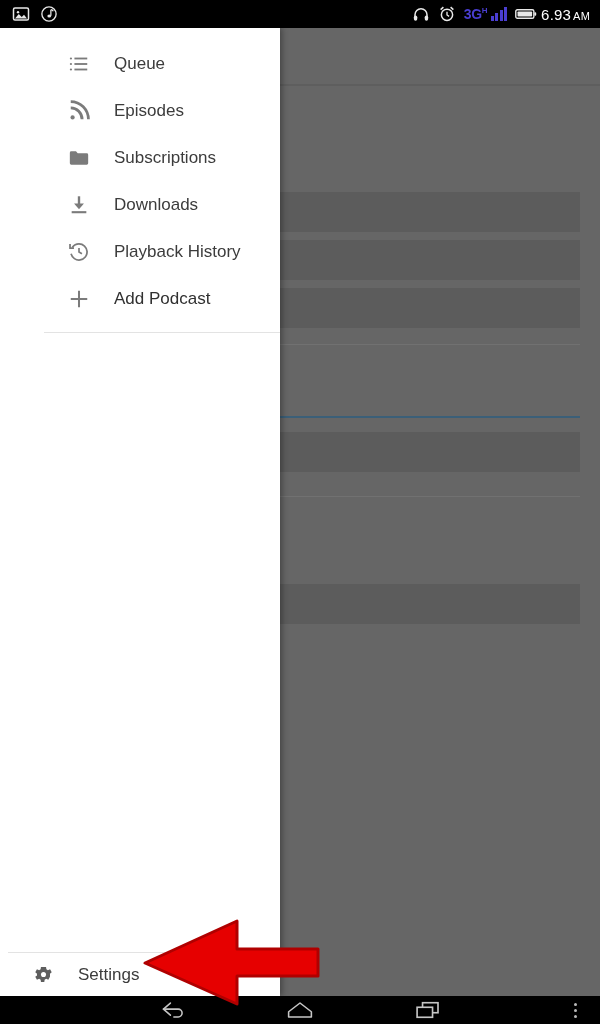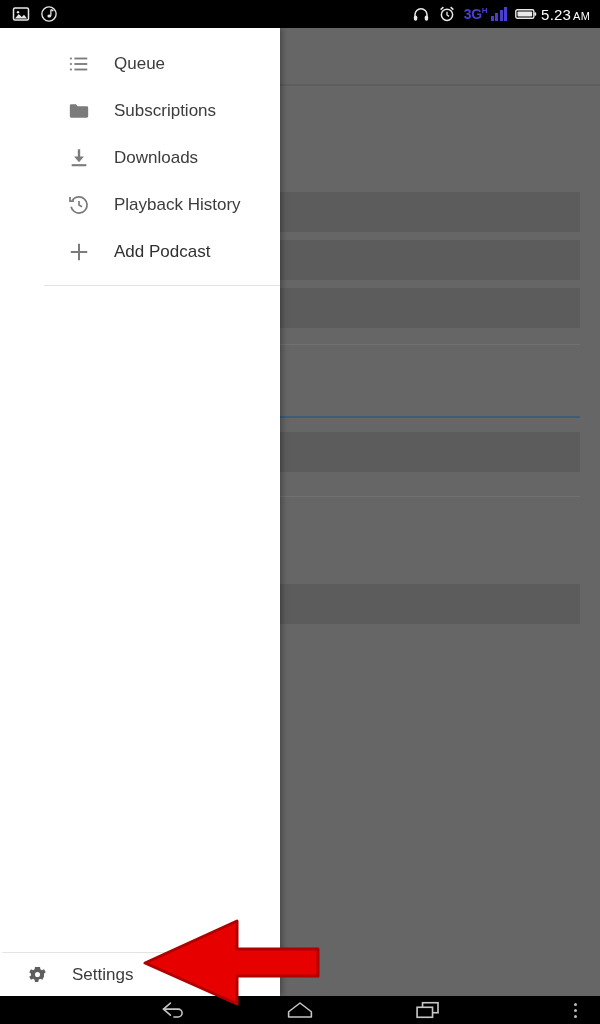--- a/index.html
+++ b/index.html
@@ -59,21 +59,21 @@
   .nav-item .ic {
     width:26px; height:26px; display:flex; align-items:center;
     justify-content:center; margin-right:22px; flex:0 0 26px;
   }
   .nav-item .lbl { line-height:1; }
   .nav-item.bold .lbl { font-weight:normal; color:#303030; }
 
   .drawer-divider { height:1px; background:#e3e3e3; margin-top:10px; }
 
   .drawer-footer {
-    position:absolute; left:2px; bottom:0; width:280px;
+    position:absolute; left:8px; bottom:0; width:280px;
   }
   .drawer-footer .rule { height:1px; background:#e3e3e3; }
   .nav-settings {
     display:flex; align-items:center; height:43px; padding-left:22px;
     color:#3c3c3c; font-size:17px;
   }
   .nav-settings .ic {
     width:26px; height:26px; display:flex; align-items:center;
     justify-content:center; margin-right:22px; flex:0 0 26px;
   }
@@ -146,21 +146,21 @@
           </span>
       </span>
       <span class="sb-ico">
         <svg class="gi" width="22" height="18" viewBox="0 0 28 18">
           <rect x="1" y="3.5" width="23" height="11" rx="2" fill="none" stroke="#e8e8e8" stroke-width="1.8"></rect>
           <rect x="3.2" y="5.7" width="18.6" height="6.6" rx="1" fill="#e8e8e8"></rect>
           <rect x="24.6" y="6.8" width="2.4" height="4.4" rx="1" fill="#e8e8e8"></rect>
         </svg>
       </span>
       <span class="sb-time">
-        <span>5.23</span><span class="ampm">AM</span>
+        <span>6.93</span><span class="ampm">AM</span>
       </span>
     </div>
   </div>
 
   <div class="bg-content">
     <div class="bg-toolbar"></div>
     <div class="bg-toolbar-rule"></div>
 
     <div class="bg-desc">
       <div>rch iTunes or fyyd, or browse</div>
@@ -191,20 +191,30 @@
             <circle cx="3.2" cy="12" r="1.2" fill="#7b7b7b"></circle>
             <circle cx="3.2" cy="18" r="1.2" fill="#7b7b7b"></circle>
             <rect x="7" y="5" width="14" height="2" fill="#7b7b7b"></rect>
             <rect x="7" y="11" width="14" height="2" fill="#7b7b7b"></rect>
             <rect x="7" y="17" width="14" height="2" fill="#7b7b7b"></rect>
           </svg>
         </span>
         <span class="lbl">Queue</span>
       </div>
 
+      <div class="nav-item">
+        <span class="ic">
+          <svg class="gi" width="22" height="22" viewBox="0 0 24 24">
+            <circle cx="5" cy="19" r="2.3" fill="#7b7b7b"></circle>
+            <path d="M3 10.2a10.8 10.8 0 0 1 10.8 10.8h3.1A13.9 13.9 0 0 0 3 7.1z" fill="#7b7b7b"></path>
+            <path d="M3 3.2A17.8 17.8 0 0 1 20.8 21h3.0A20.8 20.8 0 0 0 3 .2z" fill="#7b7b7b"></path>
+          </svg>
+        </span>
+        <span class="lbl">Episodes</span>
+      </div>
 
       <div class="nav-item">
         <span class="ic">
           <svg class="gi" width="22" height="22" viewBox="0 0 24 24">
             <path d="M2 6.2a1.6 1.6 0 0 1 1.6-1.6h5.1l1.9 2.2h9.8A1.6 1.6 0 0 1 22 8.4v9.4a1.6 1.6 0 0 1-1.6 1.6H3.6A1.6 1.6 0 0 1 2 17.8z" fill="#7b7b7b"></path>
           </svg>
         </span>
         <span class="lbl">Subscriptions</span>
       </div>
 

